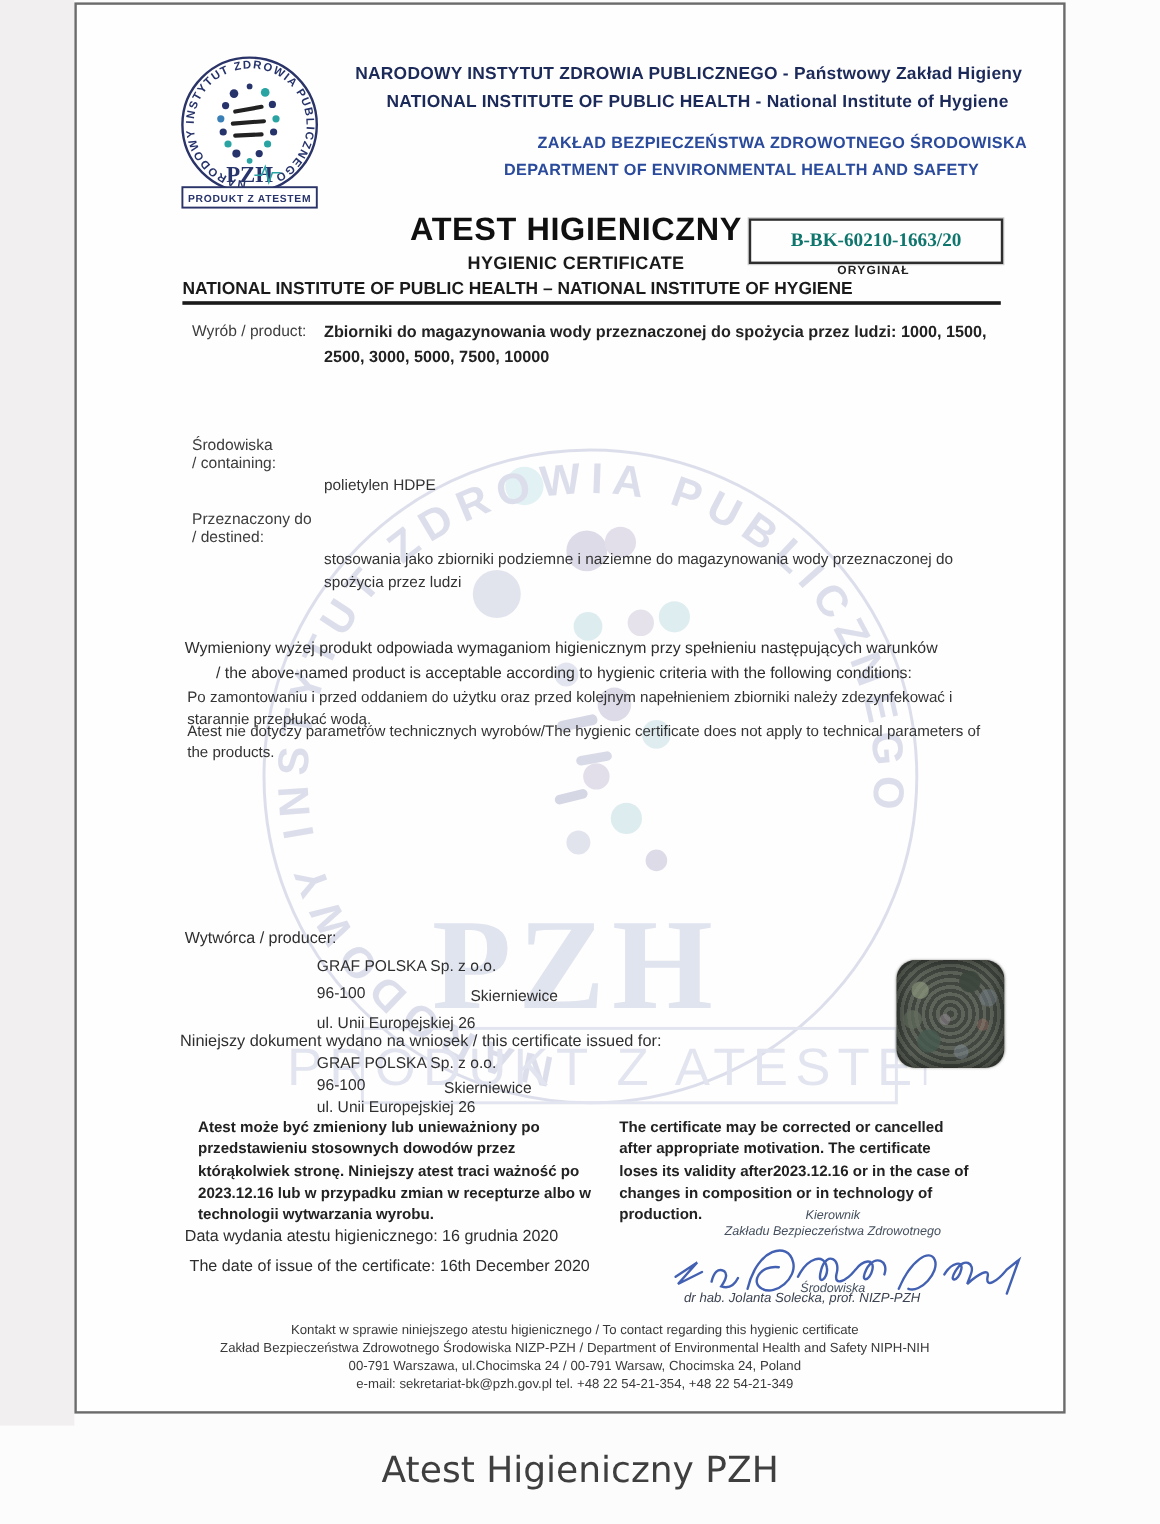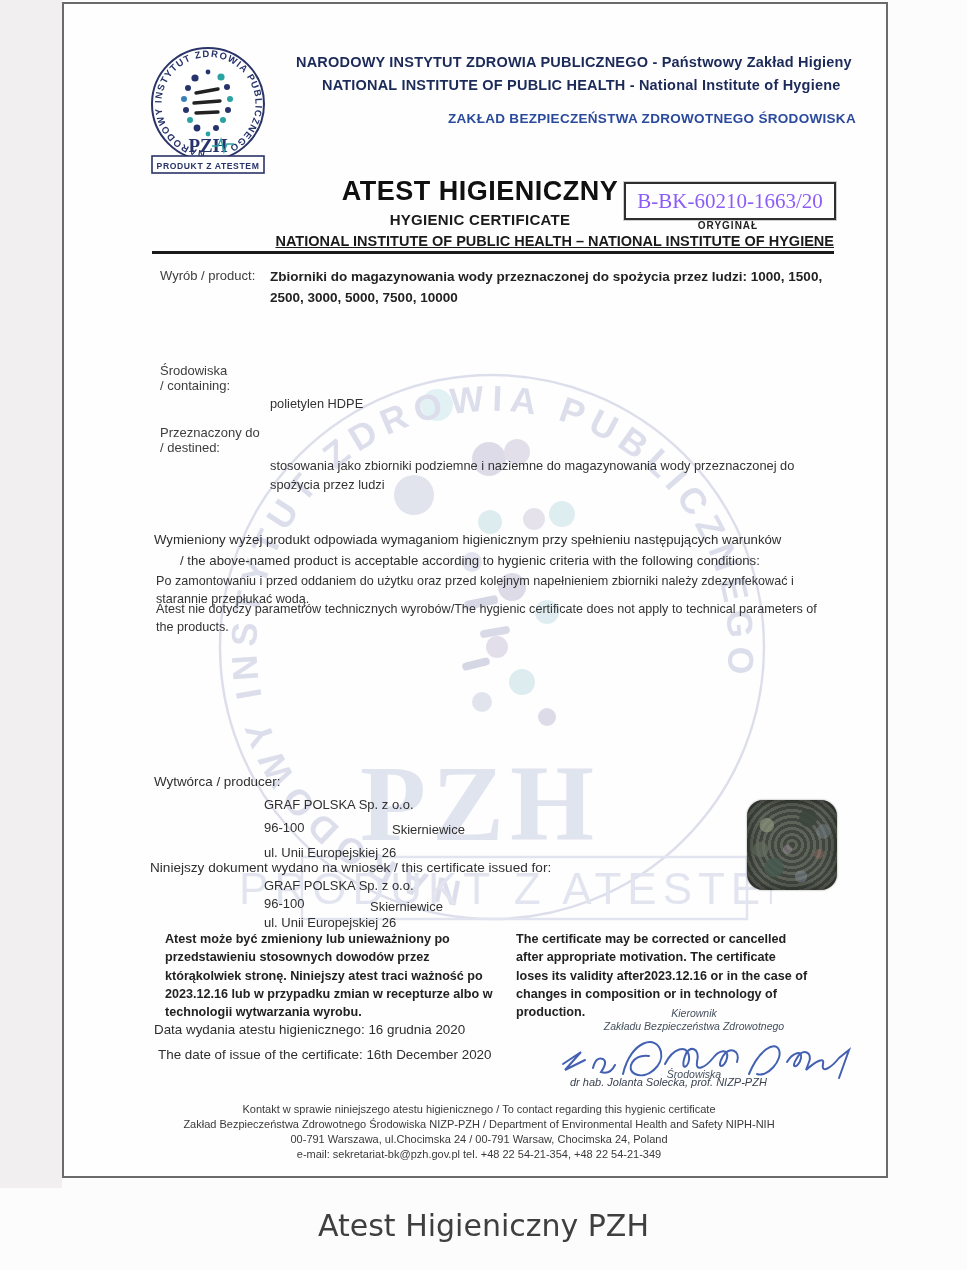--- a/index.html
+++ b/index.html
@@ -8,23 +8,23 @@
   .left-strip{position:absolute;left:0;top:0;width:62px;height:1188px;background:#f2eff0;}
   .page{position:absolute;left:62px;top:2px;width:826px;height:1176px;background:#fffefe;
         border:2px solid #6b6b6b;box-sizing:border-box;}
   .abs{position:absolute;}
   
   .org-line{color:#1c2a5a;font-weight:bold;font-size:14.5px;letter-spacing:.2px;white-space:nowrap;}
   .dept-line{color:#2a4a9c;font-weight:bold;font-size:13.5px;letter-spacing:.3px;white-space:nowrap;}
   
   .main-title{font-size:27px;font-weight:bold;color:#101010;letter-spacing:.5px;text-align:center;}
   .sub1{font-size:15px;font-weight:bold;color:#1a1a1a;text-align:center;letter-spacing:.3px;}
-  .sub2{font-size:14.5px;font-weight:bold;color:#1a1a1a;text-align:right;white-space:nowrap;text-decoration:underline;}
+  .sub2{font-size:14.5px;font-weight:bold;color:#1a1a1a;text-align:left;white-space:nowrap;}
   .cert-box{border:2px solid #2e2e2e;box-shadow:0 0 0 1px #cfcfcf;display:flex;align-items:center;justify-content:center;
-            font-family:"Liberation Serif",serif;font-weight:normal;font-size:21px;color:#8b5cf6;}
+            font-family:"Liberation Serif",serif;font-weight:bold;font-size:16px;color:#0f766e;}
   .orig{font-size:10px;font-weight:bold;letter-spacing:1px;color:#222;text-align:center;}
   .rule{background:#1a1a1a;}
   
   .label{font-size:13px;color:#3d3d3d;}
   .value-bold{font-size:13.5px;font-weight:bold;color:#222;line-height:1.55;}
   .value{font-size:12.8px;color:#333;line-height:1.5;margin-top:31px;}
   .cond{font-size:13.2px;color:#2e2e2e;line-height:1.5;}
   .cond-small{font-size:12.6px;color:#333;line-height:1.45;}
   .prod-line{font-size:13px;color:#2f2f2f;}
   .col-bold{font-size:12.6px;font-weight:bold;color:#222;line-height:1.45;}
@@ -118,20 +118,21 @@
       </g>
       <text x="86" y="110" text-anchor="middle" font-size="19" font-weight="bold" fill="#27336b" font-family="Liberation Serif, serif">PZH</text>
       <polyline points="90,104 96,104 99,97 102,110 105,102 112,102" fill="none" stroke="#2aa3a3" stroke-width="1.3"></polyline>
       <rect x="30" y="114" width="112" height="17" fill="#ffffff" stroke="#2a3468" stroke-width="1.6"></rect>
       <text x="86" y="126.5" text-anchor="middle" font-size="8.6" font-weight="bold" letter-spacing="0.6" fill="#27336b" font-family="Liberation Sans, sans-serif">PRODUKT Z ATESTEM</text>
     </svg>
 
     <div class="abs org-line" style="left:232px;top:50px;">NARODOWY INSTYTUT ZDROWIA PUBLICZNEGO - Państwowy  Zakład  Higieny</div>
     <div class="abs org-line" style="left:258px;top:73px;">NATIONAL INSTITUTE OF PUBLIC HEALTH  - National Institute of Hygiene</div>
     <div class="abs dept-line" style="left:348px;top:107px;margin-left:36px;">ZAKŁAD BEZPIECZEŃSTWA ZDROWOTNEGO ŚRODOWISKA</div>
+    <div class="abs dept-line" style="left:356px;top:130px;">DEPARTMENT OF ENVIRONMENTAL HEALTH AND SAFETY</div>
 
     <div class="abs main-title" style="left:246px;top:172px;width:340px;">ATEST HIGIENICZNY</div>
     <div class="abs cert-box" style="left:560px;top:178px;width:208px;height:34px;">B-BK-60210-1663/20</div>
     <div class="abs orig" style="left:560px;top:216px;width:208px;">ORYGINAŁ</div>
     <div class="abs sub1" style="left:246px;top:207px;width:340px;">HYGIENIC CERTIFICATE</div>
     <div class="abs sub2" style="left:88px;top:229px;width:682px;">NATIONAL INSTITUTE OF PUBLIC HEALTH – NATIONAL INSTITUTE OF HYGIENE</div>
     <div class="abs rule" style="left:88px;top:247px;width:682px;height:3px;"></div>
 
     <div class="abs label" style="left:96px;top:264px;">Wyrób / product:</div>
     <div class="abs value-bold" style="left:206px;top:263px;width:580px;">Zbiorniki do magazynowania wody przeznaczonej do spożycia przez ludzi: 1000, 1500, 2500, 3000, 5000, 7500, 10000</div>

